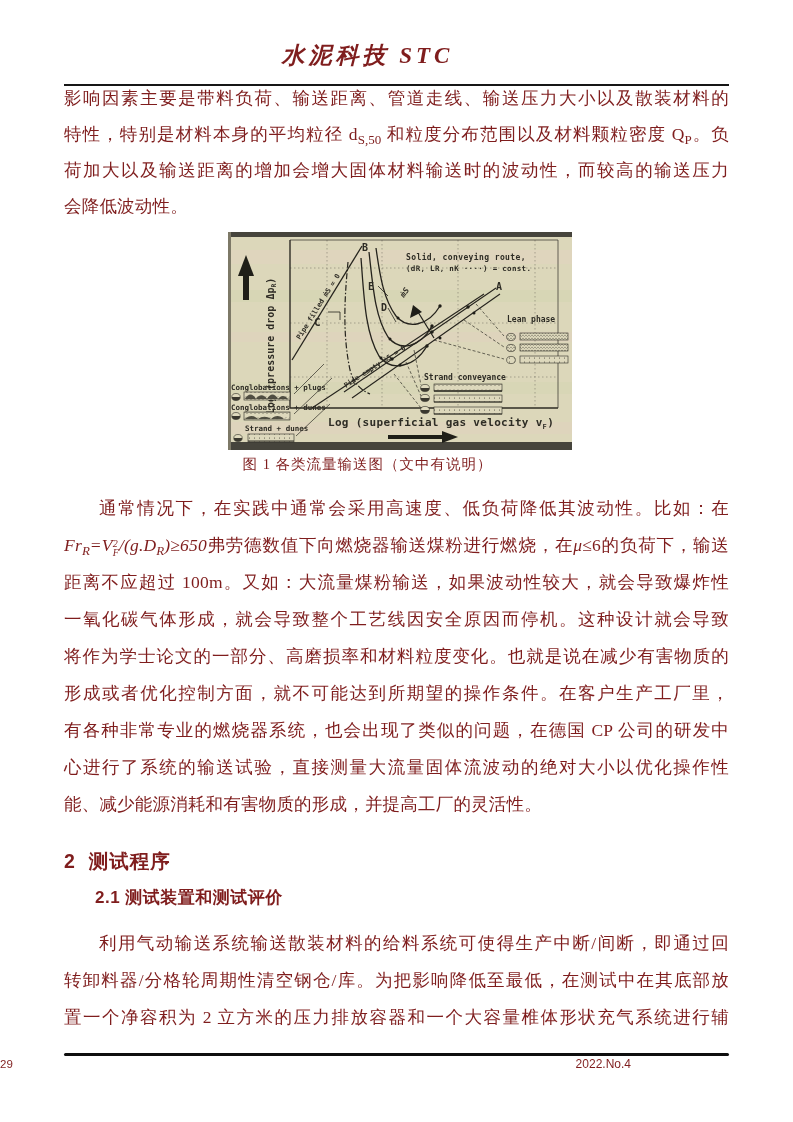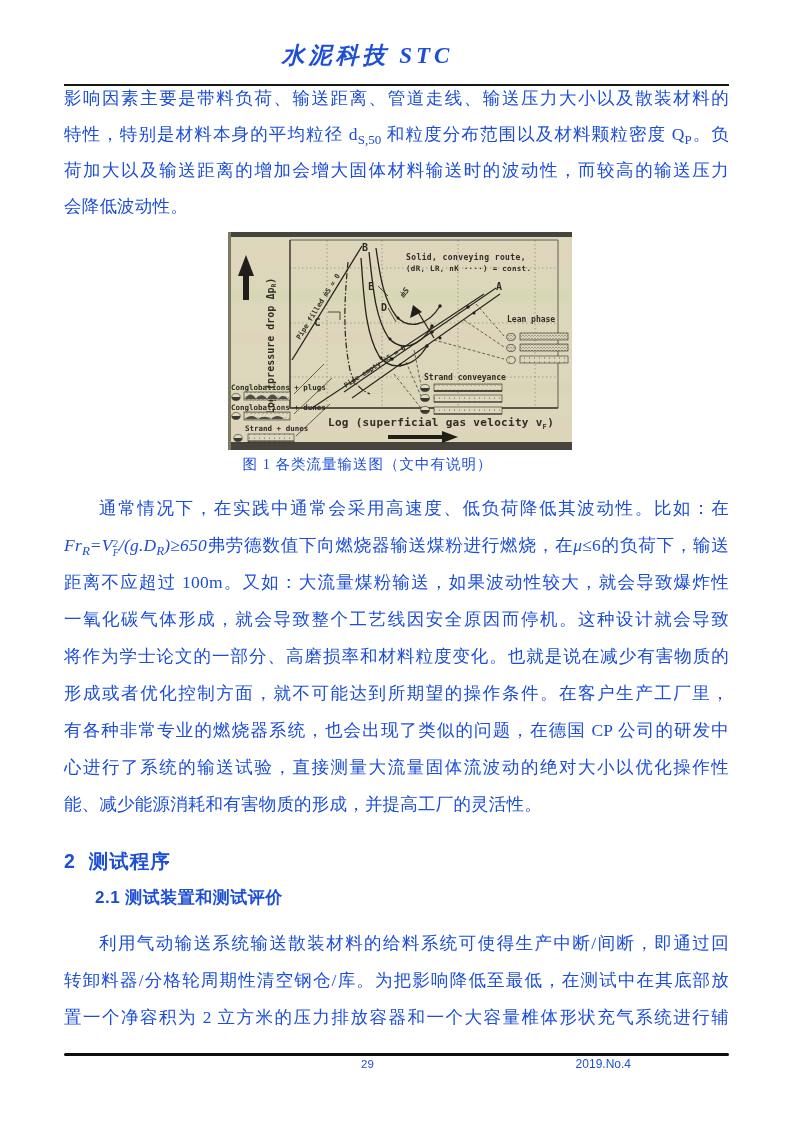--- a/index.html
+++ b/index.html
@@ -1,17 +1,17 @@
 <!DOCTYPE html>
 <html><head>
 <meta charset="utf-8">
 <style>
   html,body{margin:0;padding:0;background:#ffffff;}
   .page{position:relative;width:735px;height:1122px;background:#ffffff;overflow:hidden;
-        font-family:"Liberation Serif","DejaVu Serif",serif;color:#1d4ed8;}
+        font-family:"Liberation Serif","DejaVu Serif",serif;color:#7f1d1d;}
   .header-title{position:absolute;top:40px;left:0;right:0;text-align:center;
         font-size:23px;font-weight:600;font-style:italic;letter-spacing:4px;}
   .hrule{position:absolute;left:64px;width:665px;height:2px;background:#161616;top:84px;}
   .col{position:absolute;left:64px;width:665px;}
   .line{height:37px;line-height:37px;font-size:17.5px;letter-spacing:0.2px;
         white-space:nowrap;text-align:justify;text-align-last:justify;}
   .p1 .line{height:36px;line-height:36px;}
   .end{text-align-last:left;}
   .ind{padding-left:35px;}
   .sb{font-size:13px;vertical-align:-4px;letter-spacing:0;}
@@ -19,21 +19,21 @@
   .stack{display:inline-block;vertical-align:-5px;line-height:0;letter-spacing:0;}
   .stack span{display:block;font-size:10px;line-height:9px;font-style:italic;text-align:left;}
   .caption{position:absolute;left:0;right:0;top:455px;text-align:center;
         font-size:14.5px;letter-spacing:1px;}
   .h2{position:absolute;left:64px;top:848px;font-family:"Liberation Sans","DejaVu Sans",sans-serif;
         font-weight:bold;font-size:19.5px;white-space:pre;letter-spacing:1px;}
   .h3{position:absolute;left:64px;top:886px;font-family:"Liberation Sans","DejaVu Sans",sans-serif;
         font-weight:bold;font-size:17px;white-space:pre;letter-spacing:0.5px;margin-left:31px;}
   .figwrap{position:absolute;left:228px;top:232px;width:344px;height:218px;}
   .frule{position:absolute;left:64px;width:665px;height:3px;background:#0e0e0e;top:1053px;border-radius:2px;}
-  .pagenum{position:absolute;left:0;right:0;top:1058px;text-align:center;font-size:11.5px;
+  .pagenum{position:absolute;left:0;right:0;top:1058px;text-align:left;font-size:11.5px;
         font-family:"Liberation Sans","DejaVu Sans",sans-serif;}
   .issue{position:absolute;right:104px;top:1057px;font-size:12px;
         font-family:"Liberation Sans","DejaVu Sans",sans-serif;}
   .figtxt{font-family:"DejaVu Sans Mono","Liberation Mono",monospace;font-weight:bold;fill:#2e2c25;}
 </style>
 </head>
 <body>
 
 <div class="page">
 
@@ -219,15 +219,15 @@
   <div class="h3">2.1 测试装置和测试评价</div>
 
   <div class="col" style="top:925px;">
     <div class="line ind"><span>利用气动输送系统输送散装材料的给料系统可使得生产中断/间断，即通过回</span></div>
     <div class="line"><span>转卸料器/分格轮周期性清空钢仓/库。为把影响降低至最低，在测试中在其底部放</span></div>
     <div class="line"><span>置一个净容积为 2 立方米的压力排放容器和一个大容量椎体形状充气系统进行辅</span></div>
   </div>
 
   <div class="frule"></div>
   <div class="pagenum">29</div>
-  <div class="issue">2019.No.4</div>
+  <div class="issue">2022.No.4</div>
 
 </div>
 
 </body></html>

